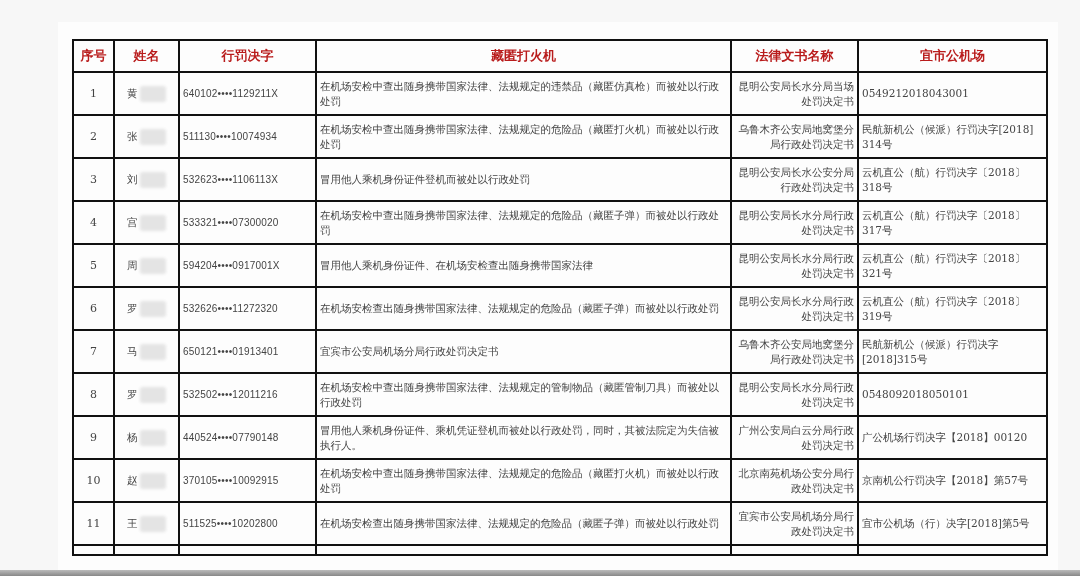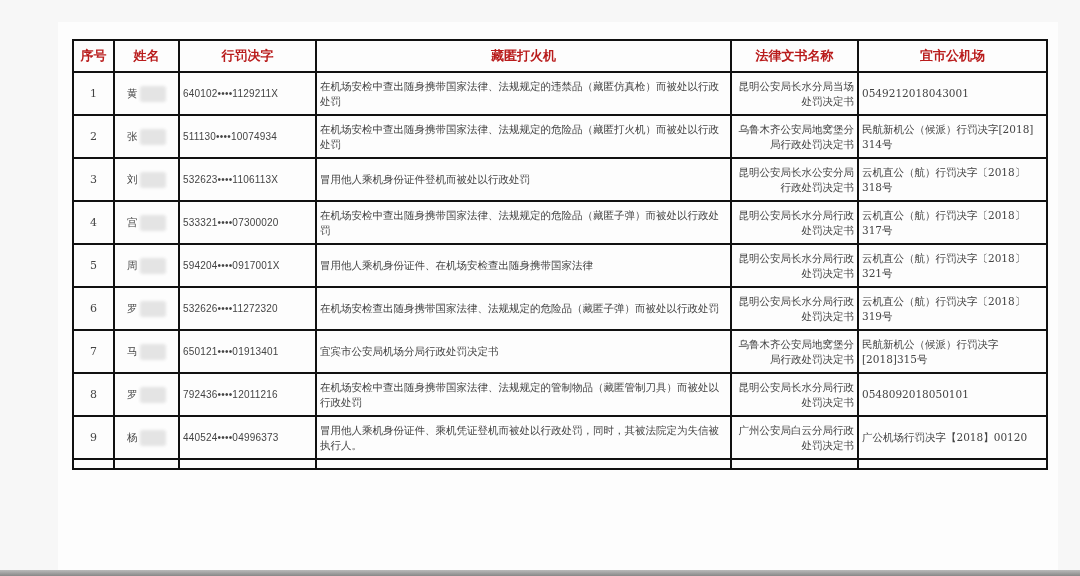--- a/index.html
+++ b/index.html
@@ -126,32 +126,48 @@
         <td class="num"><span>7</span></td>
         <td class="name"><span>马</span><span class="blur"></span></td>
         <td class="id"><span>650121••••01913401</span></td>
         <td class="reason"><span>宜宾市公安局机场分局行政处罚决定书</span></td>
         <td class="doc"><span>乌鲁木齐公安局地窝堡分局行政处罚决定书</span></td>
         <td class="docno"><span>民航新机公（候派）行罚决字[2018]315号</span></td>
       </tr>
       <tr>
         <td class="num"><span>8</span></td>
         <td class="name"><span>罗</span><span class="blur"></span></td>
-        <td class="id"><span>792436••••12011216</span></td>
+        <td class="id"><span>532502••••12011216</span></td>
         <td class="reason"><span>在机场安检中查出随身携带国家法律、法规规定的管制物品（藏匿管制刀具）而被处以行政处罚</span></td>
         <td class="doc"><span>昆明公安局长水分局行政处罚决定书</span></td>
         <td class="docno"><span>0548092018050101</span></td>
       </tr>
       <tr>
         <td class="num"><span>9</span></td>
         <td class="name"><span>杨</span><span class="blur"></span></td>
-        <td class="id"><span>440524••••04996373</span></td>
+        <td class="id"><span>440524••••07790148</span></td>
         <td class="reason"><span>冒用他人乘机身份证件、乘机凭证登机而被处以行政处罚，同时，其被法院定为失信被执行人。</span></td>
         <td class="doc"><span>广州公安局白云分局行政处罚决定书</span></td>
         <td class="docno"><span>广公机场行罚决字【2018】00120</span></td>
+      </tr>
+      <tr>
+        <td class="num"><span>10</span></td>
+        <td class="name"><span>赵</span><span class="blur"></span></td>
+        <td class="id"><span>370105••••10092915</span></td>
+        <td class="reason"><span>在机场安检中查出随身携带国家法律、法规规定的危险品（藏匿打火机）而被处以行政处罚</span></td>
+        <td class="doc"><span>北京南苑机场公安分局行政处罚决定书</span></td>
+        <td class="docno"><span>京南机公行罚决字【2018】第57号</span></td>
+      </tr>
+      <tr>
+        <td class="num"><span>11</span></td>
+        <td class="name"><span>王</span><span class="blur"></span></td>
+        <td class="id"><span>511525••••10202800</span></td>
+        <td class="reason"><span>在机场安检查出随身携带国家法律、法规规定的危险品（藏匿子弹）而被处以行政处罚</span></td>
+        <td class="doc"><span>宜宾市公安局机场分局行政处罚决定书</span></td>
+        <td class="docno"><span>宜市公机场（行）决字[2018]第5号</span></td>
       </tr>
       <tr>
         <td class="partial"></td>
         <td class="partial"></td>
         <td class="partial"></td>
         <td class="partial"></td>
         <td class="partial"></td>
         <td class="partial"></td>
       </tr>
     </tbody>

